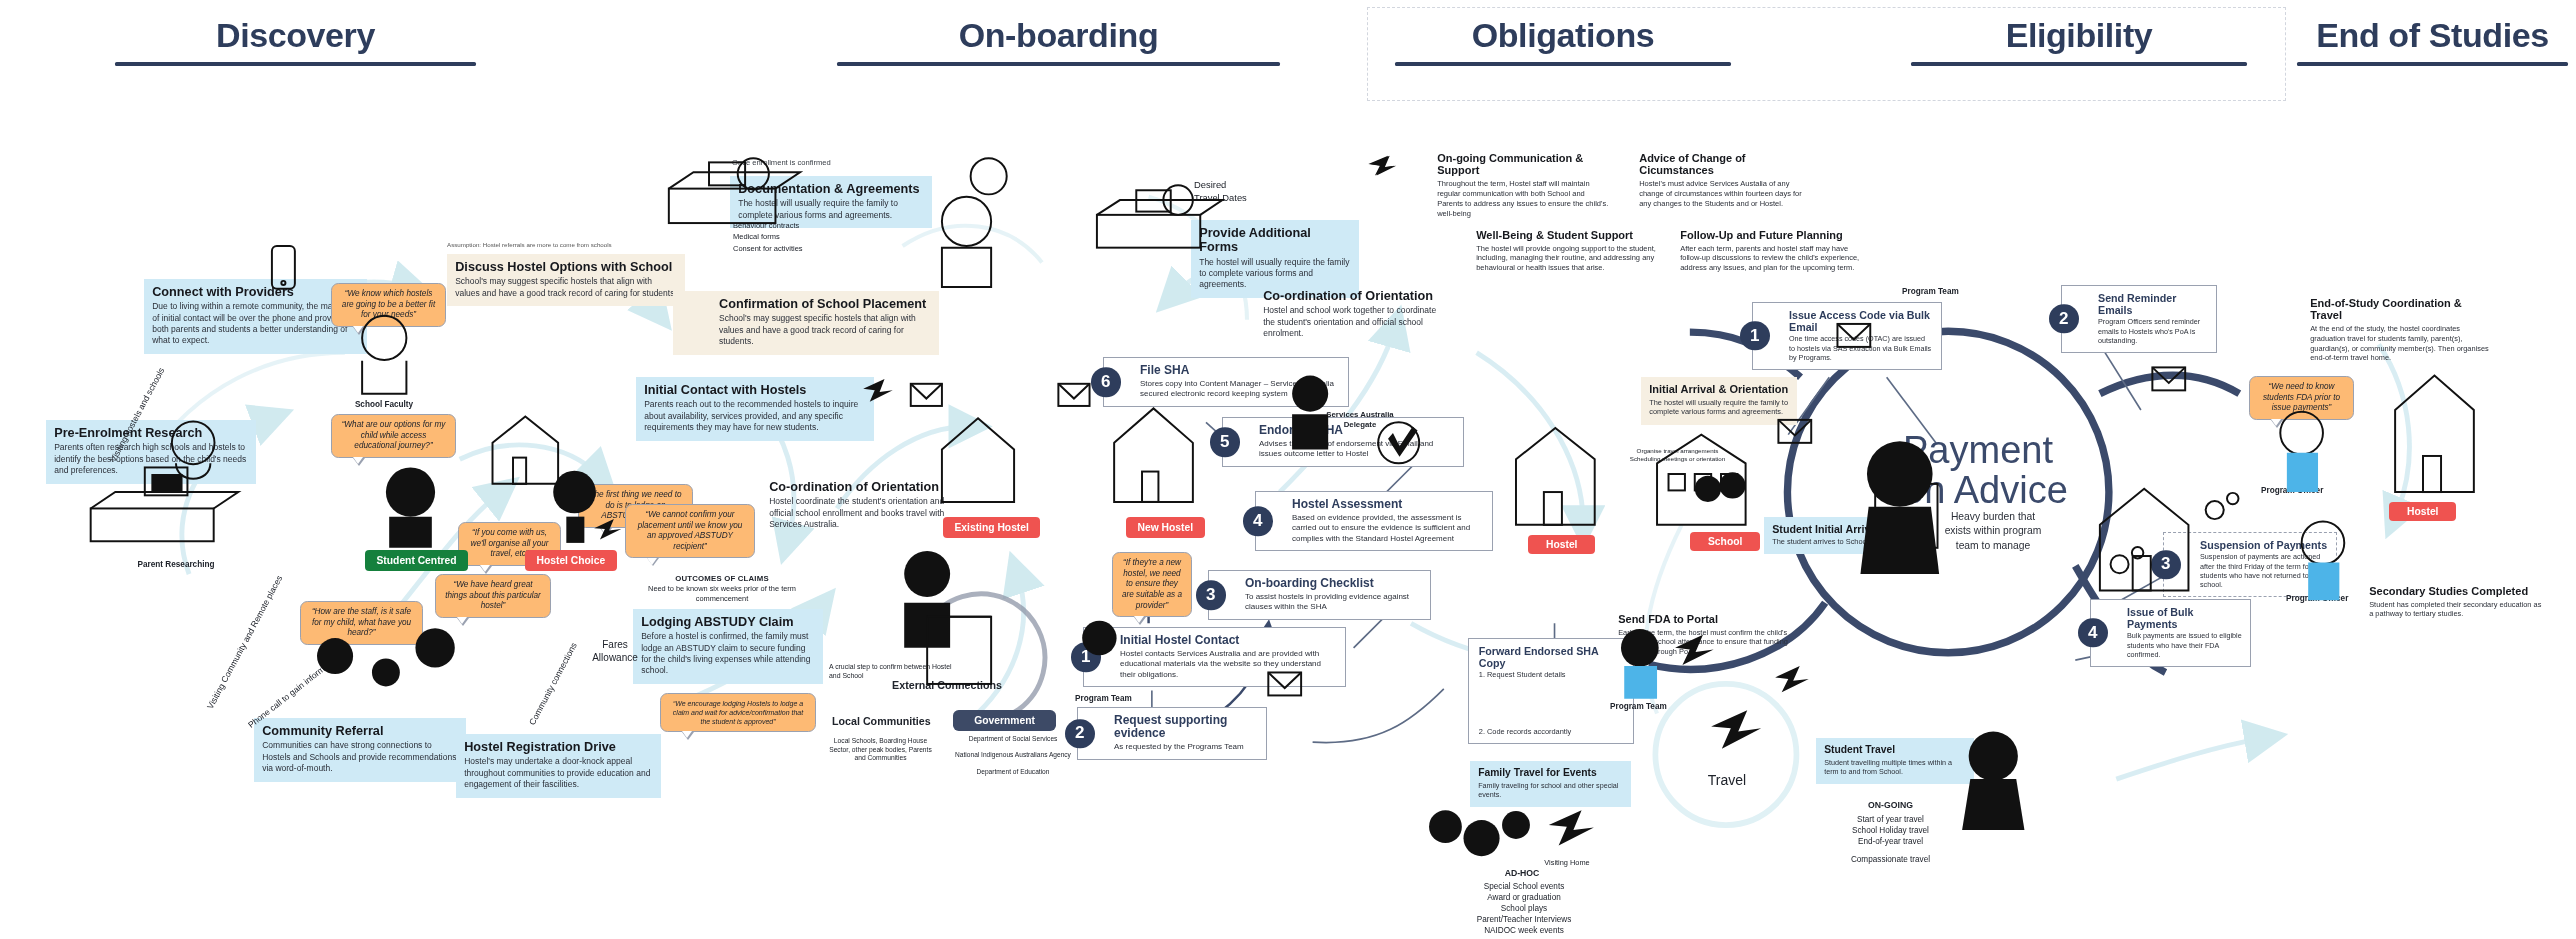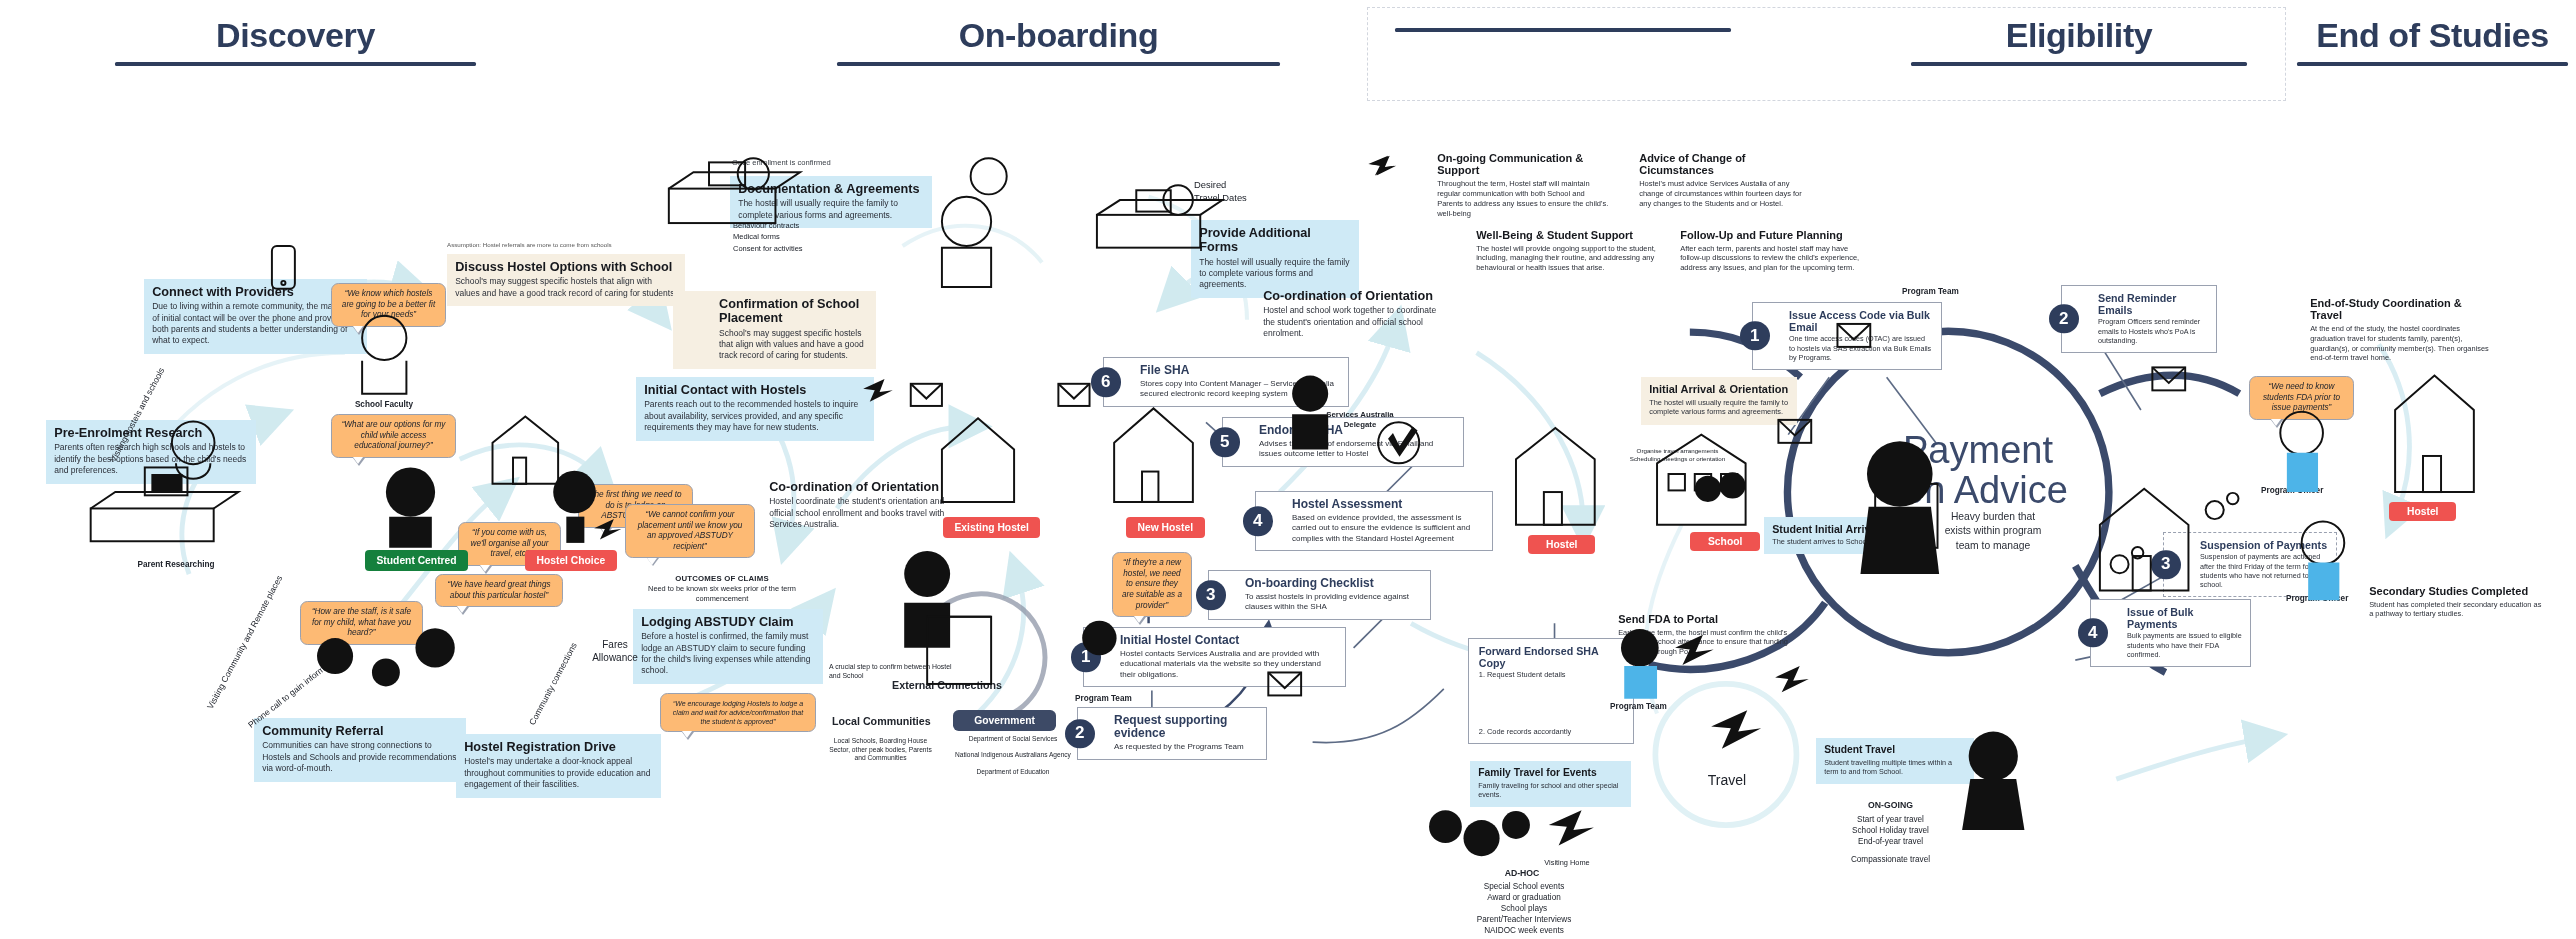--- a/index.html
+++ b/index.html
@@ -125,20 +125,21 @@
 
   <div class="phase" style="left:115px;top:18px;width:361px;">
     <div class="ptitle">Discovery</div>
     <div class="prule"></div>
   </div>
   <div class="phase" style="left:837px;top:18px;width:443px;">
     <div class="ptitle">On-boarding</div>
     <div class="prule"></div>
   </div>
   <div class="phase" style="left:1395px;top:18px;width:336px;">
+    <div class="ptitle">Obligations</div>
     <div class="prule"></div>
   </div>
   <div class="phase" style="left:1911px;top:18px;width:336px;">
     <div class="ptitle">Eligibility</div>
     <div class="prule"></div>
   </div>
   <div class="phase" style="left:2297px;top:18px;width:271px;">
     <div class="ptitle">End of Studies</div>
     <div class="prule"></div>
   </div>
@@ -163,21 +164,21 @@
     <h4>Hostel Registration Drive</h4>
     <p>Hostel's may undertake a door-knock appeal throughout communities to provide education and engagement of their fascilities.</p>
   </div>
 
   <div class="card cream" style="left:447px;top:254px;width:238px;">
     <h4>Discuss Hostel Options with School</h4>
     <p>School's may suggest specific hostels that align with values and have a good track record of caring for students.</p>
   </div>
   <div class="figcap" style="left:384px;top:400px;transform:translateX(-50%);">School Faculty</div>
 
-  <div class="card cream" style="left:673px;top:291px;width:203px;padding-left:46px;">
+  <div class="card cream" style="left:673px;top:291px;width:266px;padding-left:46px;">
     <h4>Confirmation of School Placement</h4>
     <p>School's may suggest specific hostels that align with values and have a good track record of caring for students.</p>
   </div>
 
   <div class="card blue" style="left:636px;top:377px;width:238px;">
     <h4>Initial Contact with Hostels</h4>
     <p>Parents reach out to the recommended hostels to inquire about availability, services provided, and any specific requirements they may have for new students.</p>
   </div>
 
   <div class="card blue" style="left:633px;top:609px;width:190px;">
@@ -189,21 +190,21 @@
     <h4>Co-ordination of Orientation</h4>
     <p>Hostel coordinate the student's orientation and official school enrollment and books travel with Services Australia.</p>
   </div>
 
   <div class="quote" style="left:331px;top:283px;width:115px;">“We know which hostels are going to be a better fit for your needs”</div>
   <div class="quote" style="left:331px;top:414px;width:125px;">“What are our options for my child while access educational journey?”</div>
   <div class="quote" style="left:458px;top:522px;width:103px;">“If you come with us, we'll organise all your travel, etc”</div>
   <div class="quote" style="left:578px;top:484px;width:115px;">“the first thing we need to do is to lodge an ABSTUDY CLAIM”</div>
   <div class="quote" style="left:625px;top:504px;width:130px;">“We cannot confirm your placement until we know you an approved ABSTUDY recipient”</div>
   <div class="quote" style="left:300px;top:601px;width:123px;">“How are the staff, is it safe for my child, what have you heard?”</div>
-  <div class="quote" style="left:435px;top:574px;width:128px;">“We have heard great things about this particular hostel”</div>
+  <div class="quote" style="left:435px;top:574px;width:116px;">“We have heard great things about this particular hostel”</div>
   <div class="quote" style="left:660px;top:693px;width:156px;font-size:7px;">“We encourage lodging Hostels to lodge a claim and wait for advice/confirmation that the student is approved”</div>
 
   <div class="pill blue" style="left:365px;top:550px;">Student Centred</div>
   <div class="pill red" style="left:525px;top:550px;">Hostel Choice</div>
 
   <div class="rot" style="left:108px;top:459px;transform:rotate(-62deg);">Visiting hostels and schools</div>
   <div class="rot" style="left:205px;top:706px;transform:rotate(-62deg);">Visiting Community and Remote places</div>
   <div class="rot" style="left:527px;top:722px;transform:rotate(-62deg);">Community connections</div>
   <div class="rot" style="left:246px;top:722px;transform:rotate(-38deg);">Phone call to gain information</div>
 

